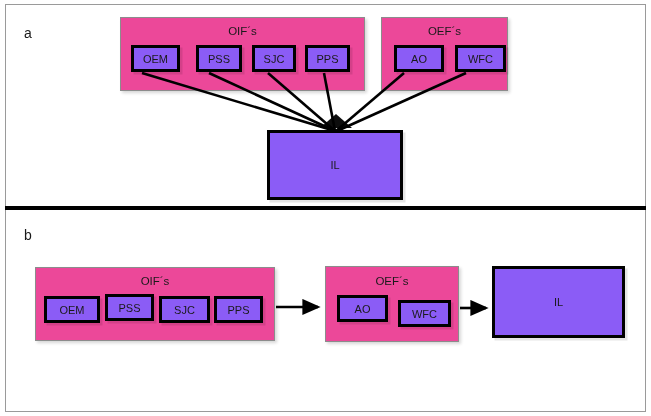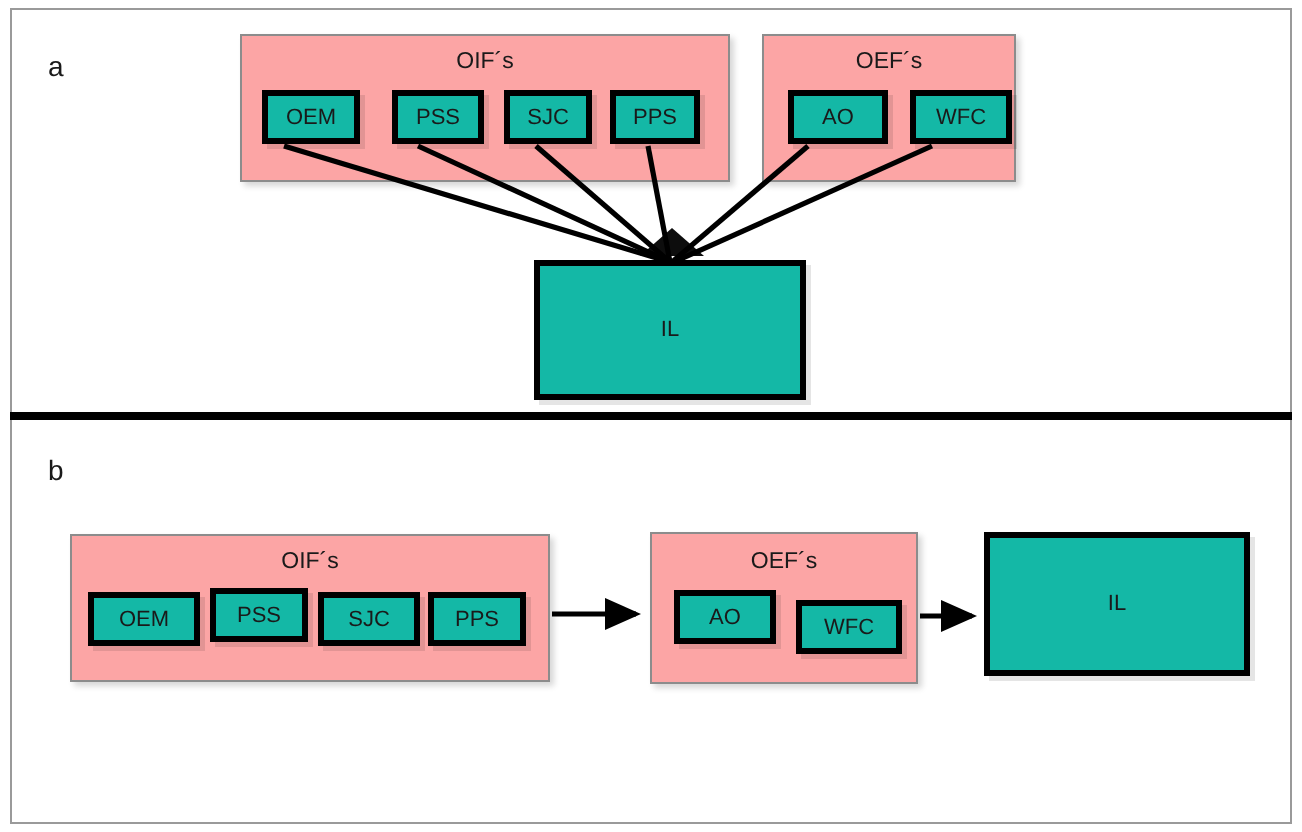--- a/index.html
+++ b/index.html
@@ -46,39 +46,39 @@
     line-height: 1;
   }
   #letter-a { left: 24px; top: 26px; }
   #letter-b { left: 24px; top: 228px; }
 
   
   .group-box {
     position: absolute;
     box-sizing: border-box;
     border: 1px solid #8c8c8c;
-    background: #fca5a5;
+    background: #ec4899;
     box-shadow: 2px 2px 3px rgba(0,0,0,0.16);
   }
   .group-label {
     position: absolute;
     left: 0;
     right: 0;
     text-align: center;
     font-size: 11.5px;
     color: #1a1a1a;
     white-space: nowrap;
   }
 
   
   .node {
     position: absolute;
     box-sizing: border-box;
     border: 3px solid #000000;
-    background: #14b8a6;
+    background: #8b5cf6;
     display: flex;
     align-items: center;
     justify-content: center;
     font-size: 11px;
     color: #1a1a1a;
     box-shadow: 2.5px 2.5px 0 rgba(0,0,0,0.10);
   }
   .node.big {
     border-width: 3px;
     font-size: 11px;

